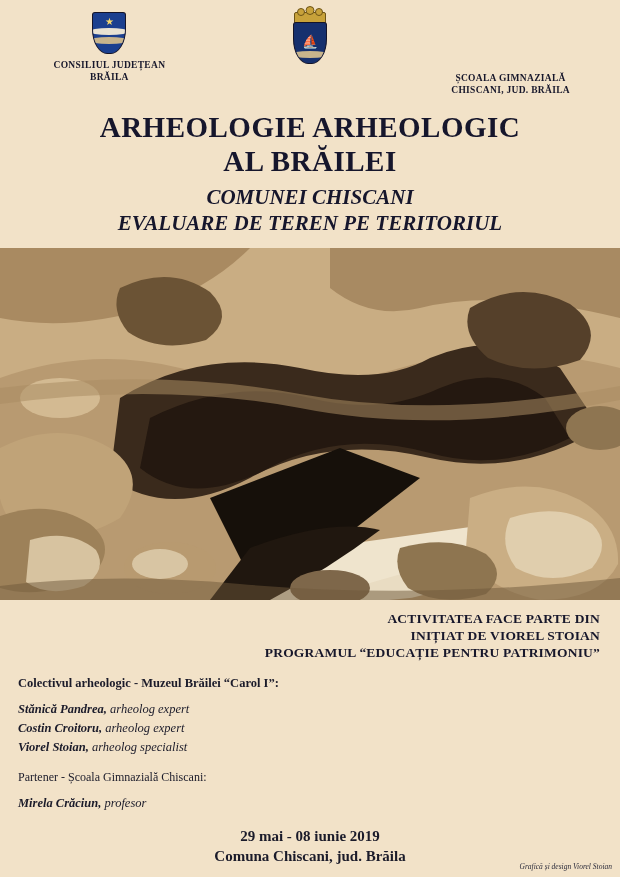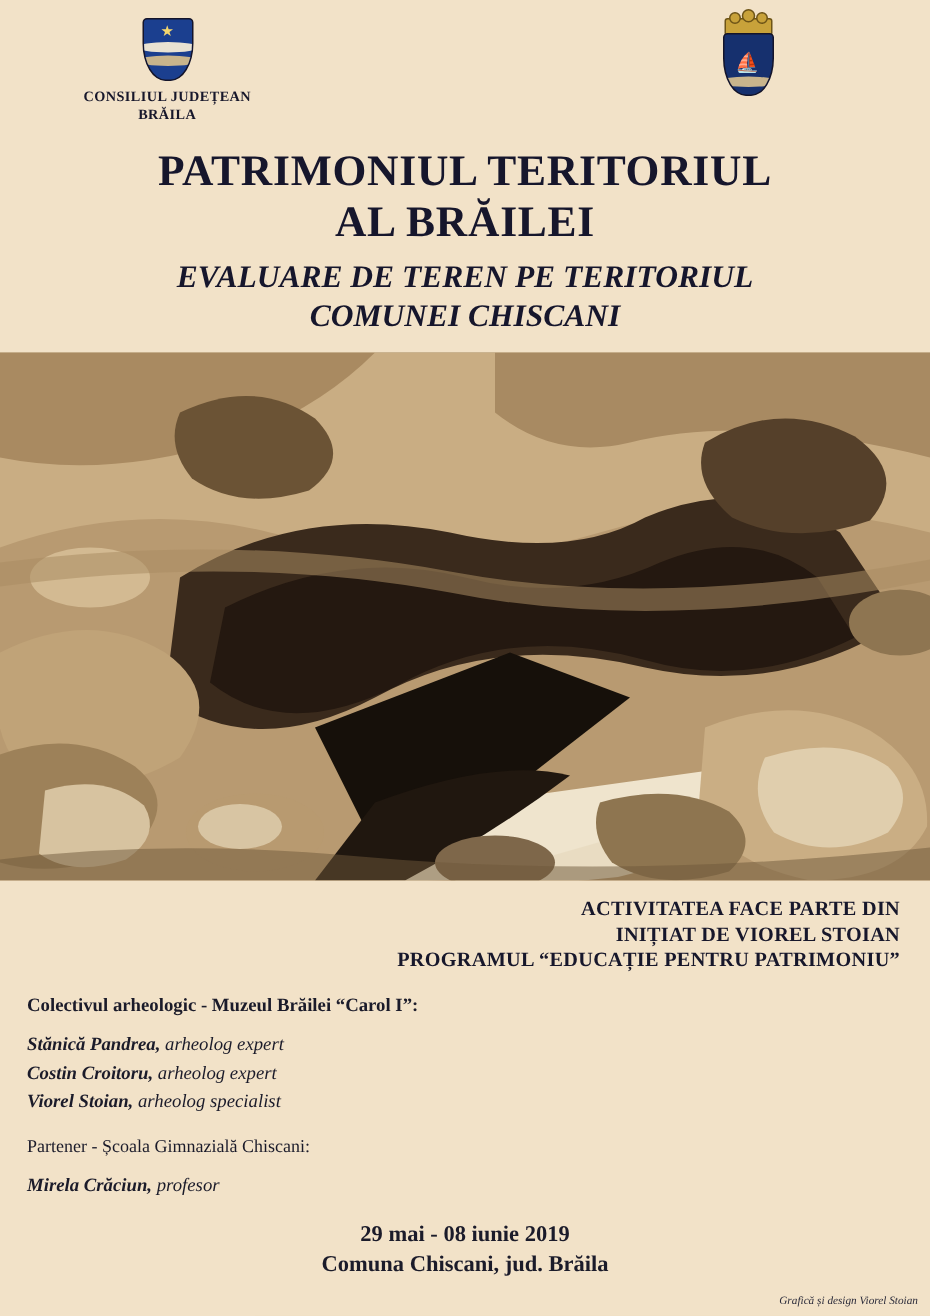--- a/index.html
+++ b/index.html
@@ -240,30 +240,37 @@
           </div>
         <div class="shield mid">
           <div class="body">
             <div class="ship">⛵</div>
             <div class="wave w2" style="top:28px;"></div>
           </div>
         </div>
       </div>
     </div>
 
+    <div class="crest-block right">
+      <div style="height:42px;"></div>
+      <div class="crest-caption" style="margin-top:18px;">
+        <span class="ln">ȘCOALA GIMNAZIALĂ</span>
+        <span class="ln">CHISCANI, JUD. BRĂILA</span>
+      </div>
+    </div>
   </div>
 
   <div class="titles">
     <div class="title-main">
-      <div>PATRIMONIUL TERITORIUL</div>
+      <div>ARHEOLOGIE ARHEOLOGIC</div>
       <div>AL BRĂILEI</div>
     </div>
     <div class="title-sub">
+      <div>COMUNEI CHISCANI</div>
       <div>EVALUARE DE TEREN PE TERITORIUL</div>
-      <div>COMUNEI CHISCANI</div>
     </div>
   </div>
 
   <div class="image-band">
     <svg width="620" height="352" viewBox="0 0 620 352" xmlns="http://www.w3.org/2000/svg">
       <defs>
         <clipPath id="band">
             <rect x="0" y="0" width="620" height="352"></rect>
           </clipPath>
       </defs>

